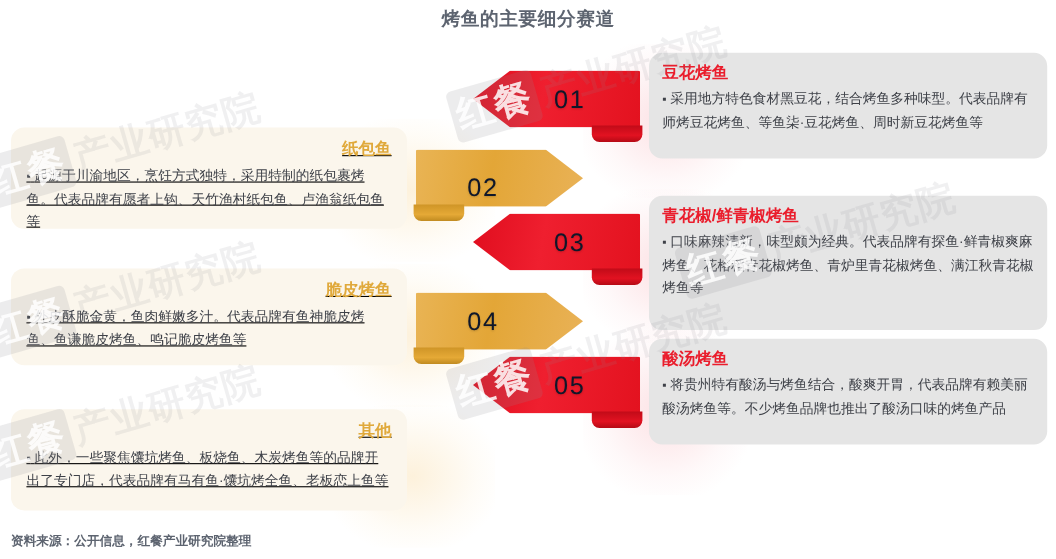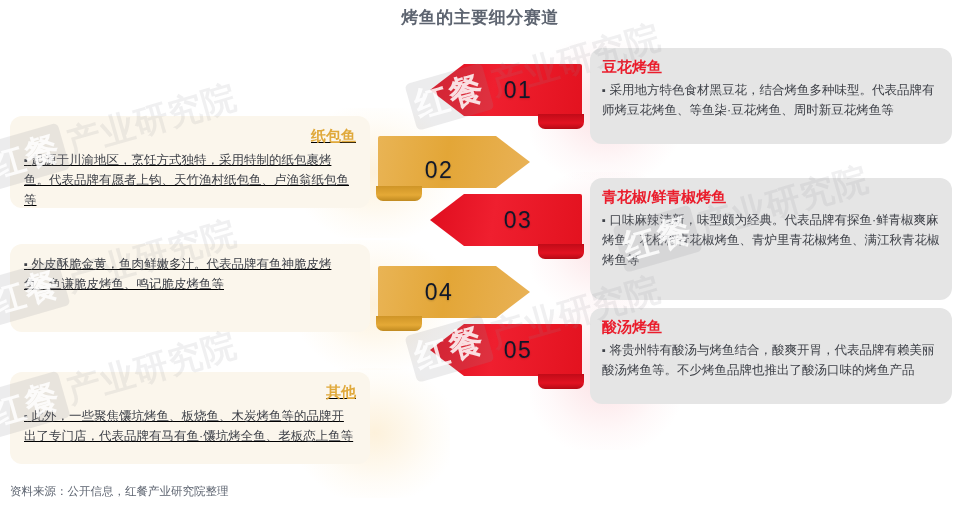--- a/index.html
+++ b/index.html
@@ -122,21 +122,21 @@
     background:radial-gradient(ellipse at center,rgba(250,200,205,.55) 0%,rgba(252,225,228,.22) 55%,rgba(255,255,255,0) 78%);
   }
   .glowY{
     position:absolute;z-index:1;pointer-events:none;
     background:radial-gradient(ellipse at center,rgba(250,224,176,.45) 0%,rgba(253,240,214,.2) 55%,rgba(255,255,255,0) 78%);
   }
 
   
   #footer{
     position:absolute;left:10px;bottom:9px;
-    font-size:11.5px;color:#5d6470;font-weight:normal;
+    font-size:11.5px;color:#5d6470;font-weight:bold;
     z-index:9;
   }
 </style>
 </head>
 <body>
 
 <div id="stage">
 
   <div class="wm" style="left:-18px;top:108px;"><span class="badge">红餐</span><span>产业研究院</span></div>
   <div class="wm" style="left:-18px;top:244px;"><span class="badge">红餐</span><span>产业研究院</span></div>
@@ -153,20 +153,21 @@
   <div class="glowY" style="left:300px;top:108px;width:150px;height:130px;"></div>
   <div class="glowY" style="left:300px;top:240px;width:150px;height:130px;"></div>
   <div class="glowY" style="left:300px;top:368px;width:150px;height:130px;"></div>
 
   <div class="lcard" style="top:116px;height:92px;">
     <div class="cap">纸包鱼</div>
     <div class="body"><span class="bullet">▪</span> <span>起源于川渝地区，烹饪方式独特，采用特制的纸包裹烤鱼。代表品牌有愿者上钩、天竹渔村纸包鱼、卢渔翁纸包鱼等</span></div>
   </div>
 
   <div class="lcard" style="top:244px;height:88px;">
+    <div class="cap">脆皮烤鱼</div>
     <div class="body"><span class="bullet">▪</span> <span>外皮酥脆金黄，鱼肉鲜嫩多汁。代表品牌有鱼神脆皮烤鱼、鱼谦脆皮烤鱼、鸣记脆皮烤鱼等</span></div>
   </div>
 
   <div class="lcard" style="top:372px;height:92px;">
     <div class="cap">其他</div>
     <div class="body"><span class="bullet">▪</span> <span>此外，一些聚焦馕坑烤鱼、板烧鱼、木炭烤鱼等的品牌开出了专门店，代表品牌有马有鱼·馕坑烤全鱼、老板恋上鱼等</span></div>
   </div>
 
   <div class="rcard" style="top:48px;height:96px;">
     <div class="cap">豆花烤鱼</div>

